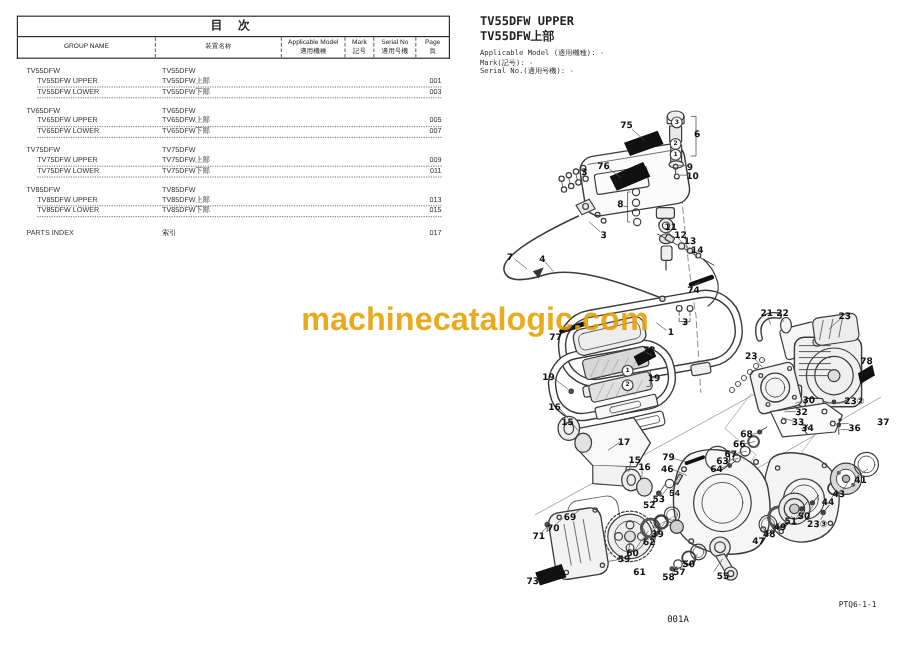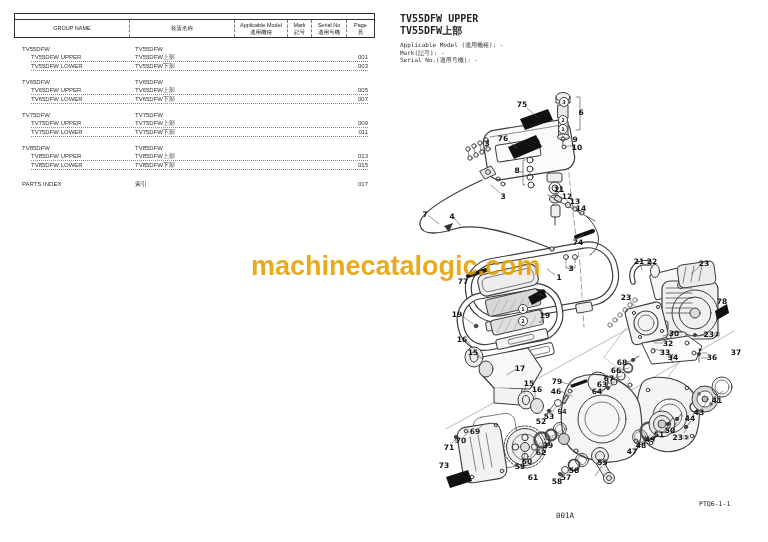--- a/index.html
+++ b/index.html
@@ -44,20 +44,21 @@
   .watermark{position:absolute;left:251px;top:251px;font-size:27px;font-weight:bold;
              color:#e7a000;opacity:.88;letter-spacing:0;z-index:5;}
   .page-code{position:absolute;left:556px;top:511px;font-size:7.5px;font-family:"DejaVu Sans Mono",monospace;}
   .doc-code{position:absolute;left:699px;top:500px;font-size:6.5px;font-family:"DejaVu Sans Mono",monospace;}
 </style>
 </head>
 <body>
 
 <div class="contents">
   <div class="title-box">
+    <div class="title-jp">目 次</div>
   </div>
   <div class="header-row">
     <div class="hcell hc1">
         <div>GROUP NAME</div>
       </div>
     <div class="hcell hc2">
         <div>装置名称</div>
       </div>
     <div class="hcell hc3">
         <div>Applicable Model</div>
@@ -500,25 +501,25 @@
       <span class="callout" style="left: 159px; top: 331px;">53</span>
       <span class="callout" style="left: 172px; top: 327px; font-family: Liberation Mono, monospace;">54</span>
       <span class="callout" style="left: 158px; top: 360px;">39</span>
       <span class="callout" style="left: 151px; top: 367px;">62</span>
       <span class="callout" style="left: 143px; top: 372px; margin-top: 20px;">61</span>
       <span class="callout" style="left: 137px; top: 376px;">60</span>
       <span class="callout" style="left: 130px; top: 381px;">59</span>
       <span class="callout" style="left: 85px; top: 346px;">69</span>
       <span class="callout" style="left: 71px; top: 355px;">70</span>
       <span class="callout" style="left: 59px; top: 362px;">71</span>
-      <span class="callout" style="left: 54px; top: 380px;">73</span>
+      <span class="callout" style="left: 54px; top: 399px;">73</span>
       <span class="callout" style="left: 167px; top: 396px;">58</span>
       <span class="callout" style="left: 176px; top: 392px;">57</span>
       <span class="callout" style="left: 184px; top: 385px;">50</span>
-      <span class="callout" style="left: 202px; top: 377px; padding-left: 21px;">55</span>
+      <span class="callout" style="left: 202px; top: 395px; padding-left: 21px;">55</span>
       <span class="callout circled" style="left: 174px; top: 17px;">3</span>
       <span class="callout circled" style="left: 173px; top: 35px;">2</span>
       <span class="callout circled" style="left: 173px; top: 44px;">1</span>
       <span class="callout circled" style="left: 133px; top: 224px;">1</span>
       <span class="callout circled" style="left: 133px; top: 236px;">2</span>
     </div>
 </div>
 
 <div class="watermark">machinecatalogic.com</div>
 <div class="page-code">001A</div>

